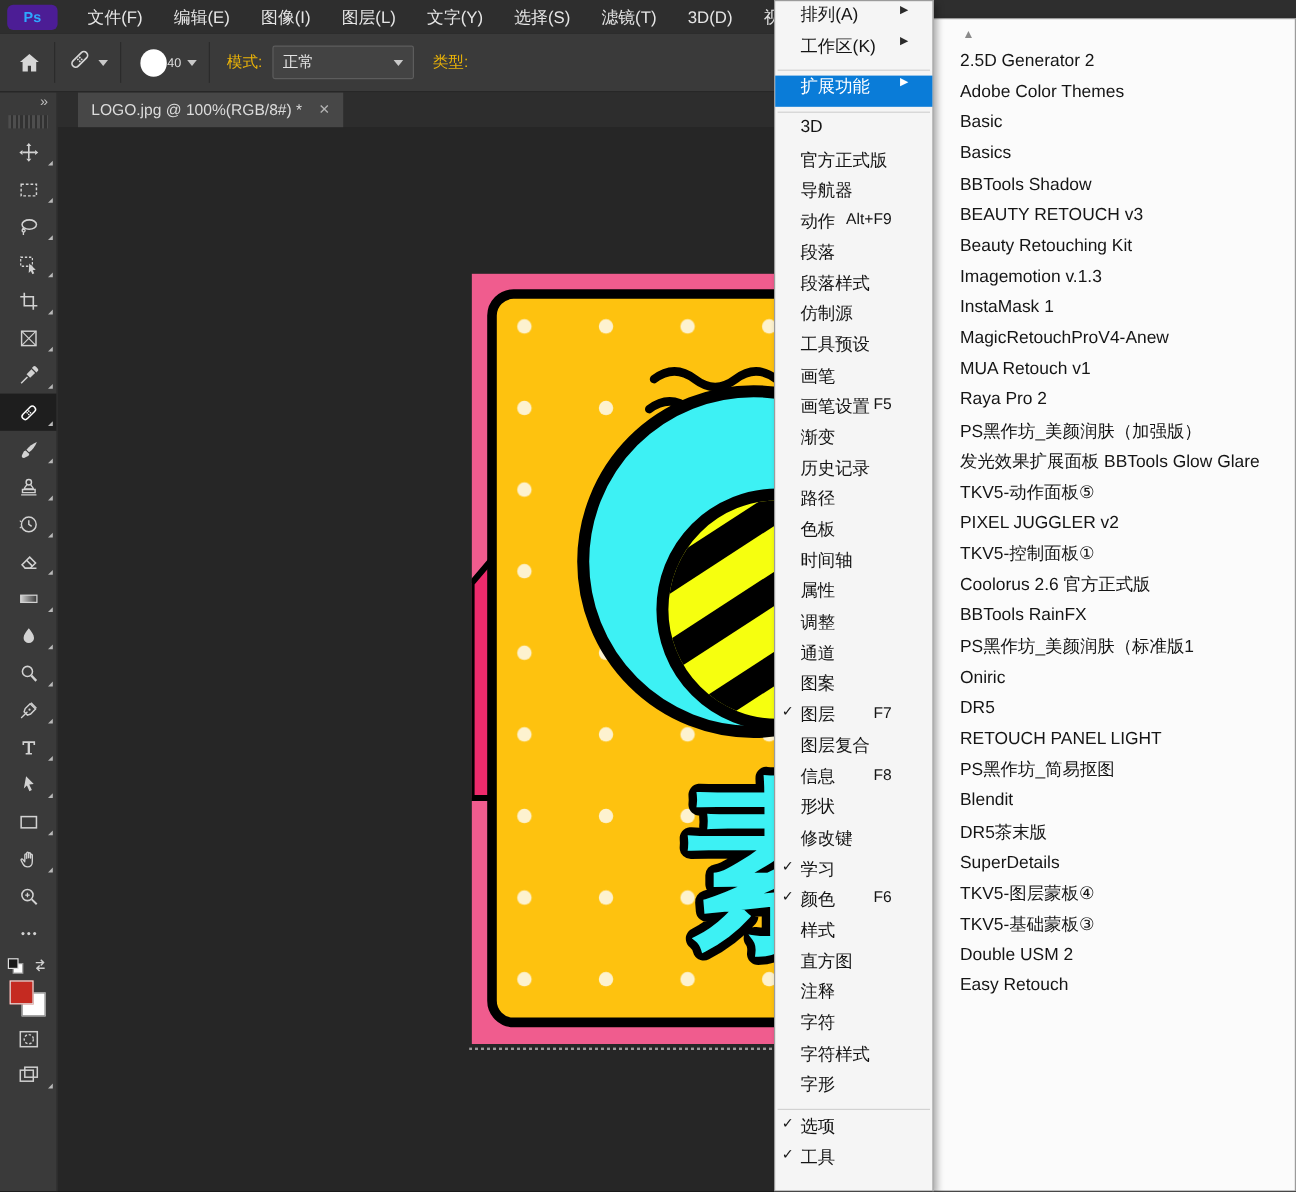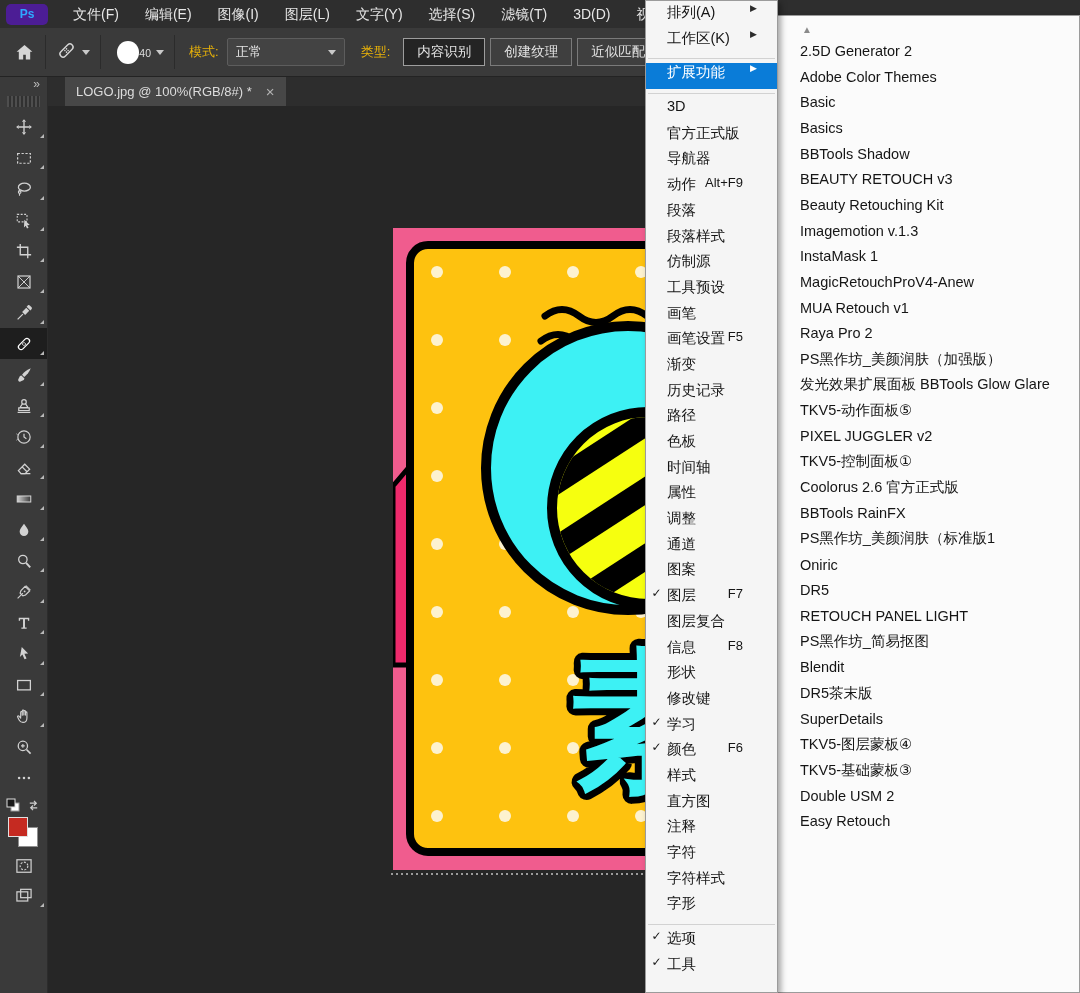--- a/index.html
+++ b/index.html
@@ -147,25 +147,20 @@
       <span class="brush-size">40</span>
     </span>
     <span class="chev"></span>
     <span class="ob-sep"></span>
     <span class="ob-label">模式:</span>
     <span class="ob-select">
       <span>正常</span>
       <span class="chev"></span>
     </span>
     <span class="ob-label" style="margin-left:16px;">类型:</span>
-    <span id="type-buttons" style="display:flex;">
-        <div class="opt-btn selected">内容识别</div>
-        <div class="opt-btn">创建纹理</div>
-        <div class="opt-btn">近似匹配</div>
-      </span>
   </div>
 
   <aside class="toolbar">
     <div class="tools-header">»</div>
     <div class="tools-grip"></div>
     <div id="tools-list">
         <div class="tool flyout">
           <svg viewBox="0 0 24 24">
             <path d="M12 5v14M5 12h14" stroke="currentColor" stroke-width="1.8" fill="none"></path>
             <path d="M12 1.5L14.8 5H9.2zM12 22.5L14.8 19H9.2zM1.5 12L5 9.2v5.6zM22.5 12L19 9.2v5.6z" fill="currentColor"></path>

